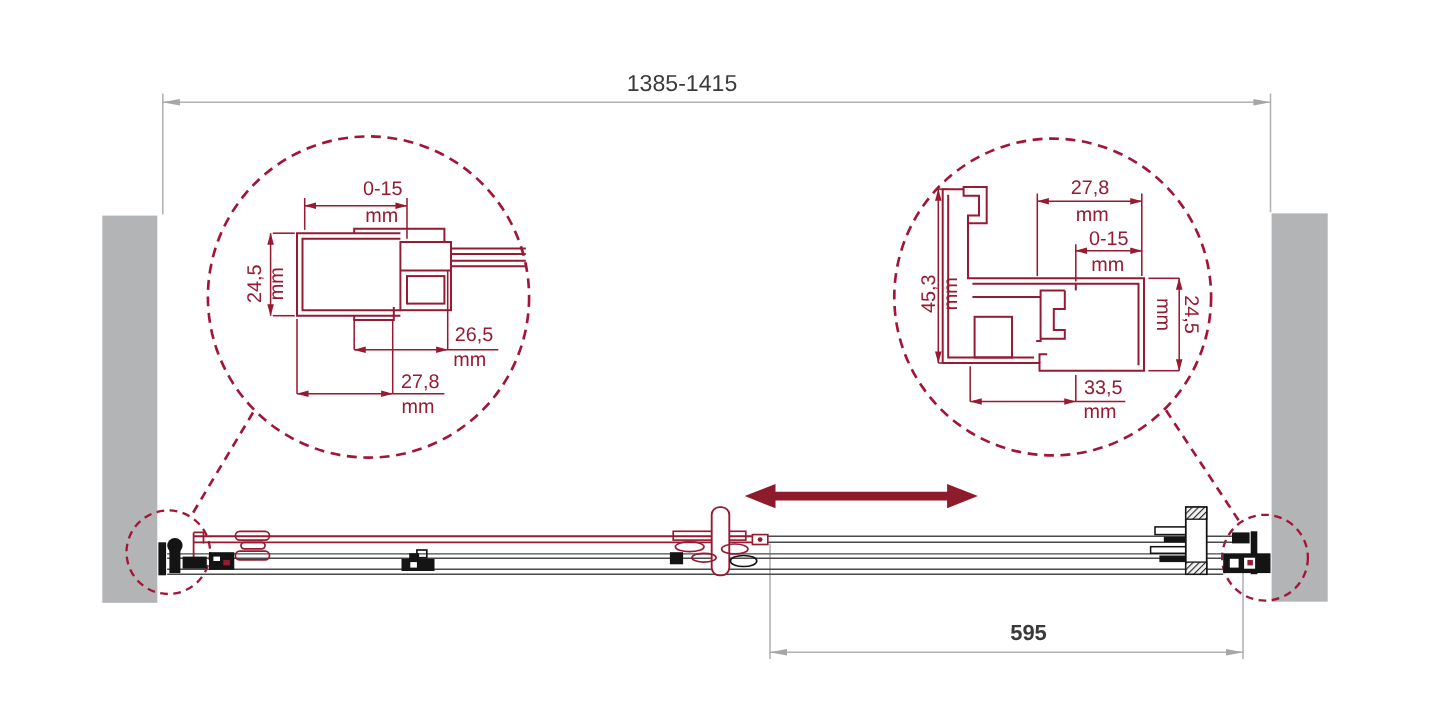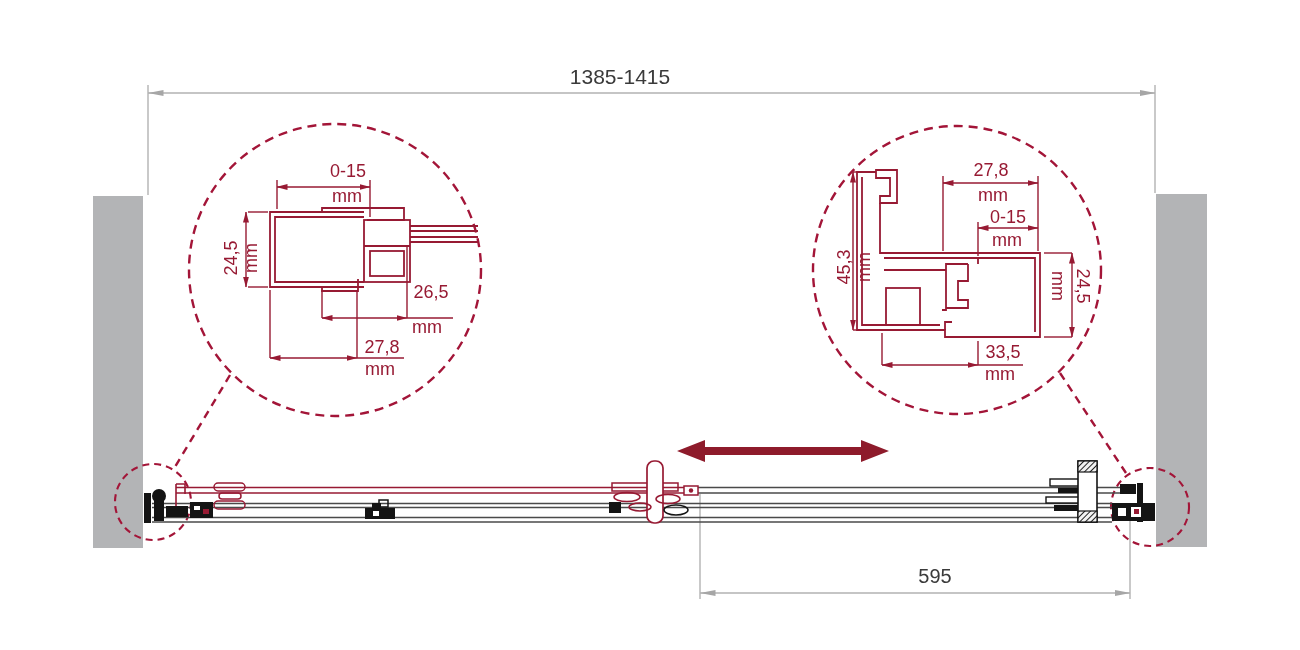--- a/index.html
+++ b/index.html
@@ -7,21 +7,21 @@
     --dimgray:#b2b2b2; --wall:#b3b4b6; --dark:#3a3a3a; --hw:#141414;
   }
   html,body{margin:0;padding:0;background:#fff;}
   #canvas{position:relative;width:1300px;height:650px;background:#ffffff;overflow:hidden;
           font-family:"Liberation Sans", sans-serif;}
   #drawing{position:absolute;left:0;top:0;}
   .lbl{position:absolute;transform:translate(-50%,-50%);white-space:nowrap;line-height:1;}
   .red{color:var(--red);font-size:18px;}
   .dark{color:var(--dark);}
   .big{font-size:21px;}
-  .mid{font-size:20px;}
+  .mid{font-size:20px;font-weight:bold;}
   .rot-ccw{transform:translate(-50%,-50%) rotate(-90deg);}
   .rot-cw{transform:translate(-50%,-50%) rotate(90deg);}
 </style>
 </head>
 <body>
 
 <div id="canvas">
 
 <svg id="drawing" width="1300" height="650" viewBox="0 0 1300 650">
   <defs>
@@ -207,21 +207,21 @@
 </svg>
 
 <div class="lbl dark big" style="left:620px;top:76px">1385-1415</div>
 
 <div class="lbl red" style="left:348px;top:171px">0-15</div>
 <div class="lbl red" style="left:347px;top:196px">mm</div>
 
 <div class="lbl red rot-ccw" style="left:231px;top:258px">24,5</div>
 <div class="lbl red rot-ccw" style="left:251px;top:258px">mm</div>
 
-<div class="lbl red" style="left:431px;top:292px">26,5</div>
+<div class="lbl red" style="left:431px;top:304px">26,5</div>
 <div class="lbl red" style="left:427px;top:327px">mm</div>
 
 <div class="lbl red" style="left:382px;top:347px">27,8</div>
 <div class="lbl red" style="left:380px;top:369px">mm</div>
 
 <div class="lbl red" style="left:991px;top:170px">27,8</div>
 <div class="lbl red" style="left:993px;top:195px">mm</div>
 
 <div class="lbl red" style="left:1008px;top:217px">0-15</div>
 <div class="lbl red" style="left:1007px;top:240px">mm</div>

